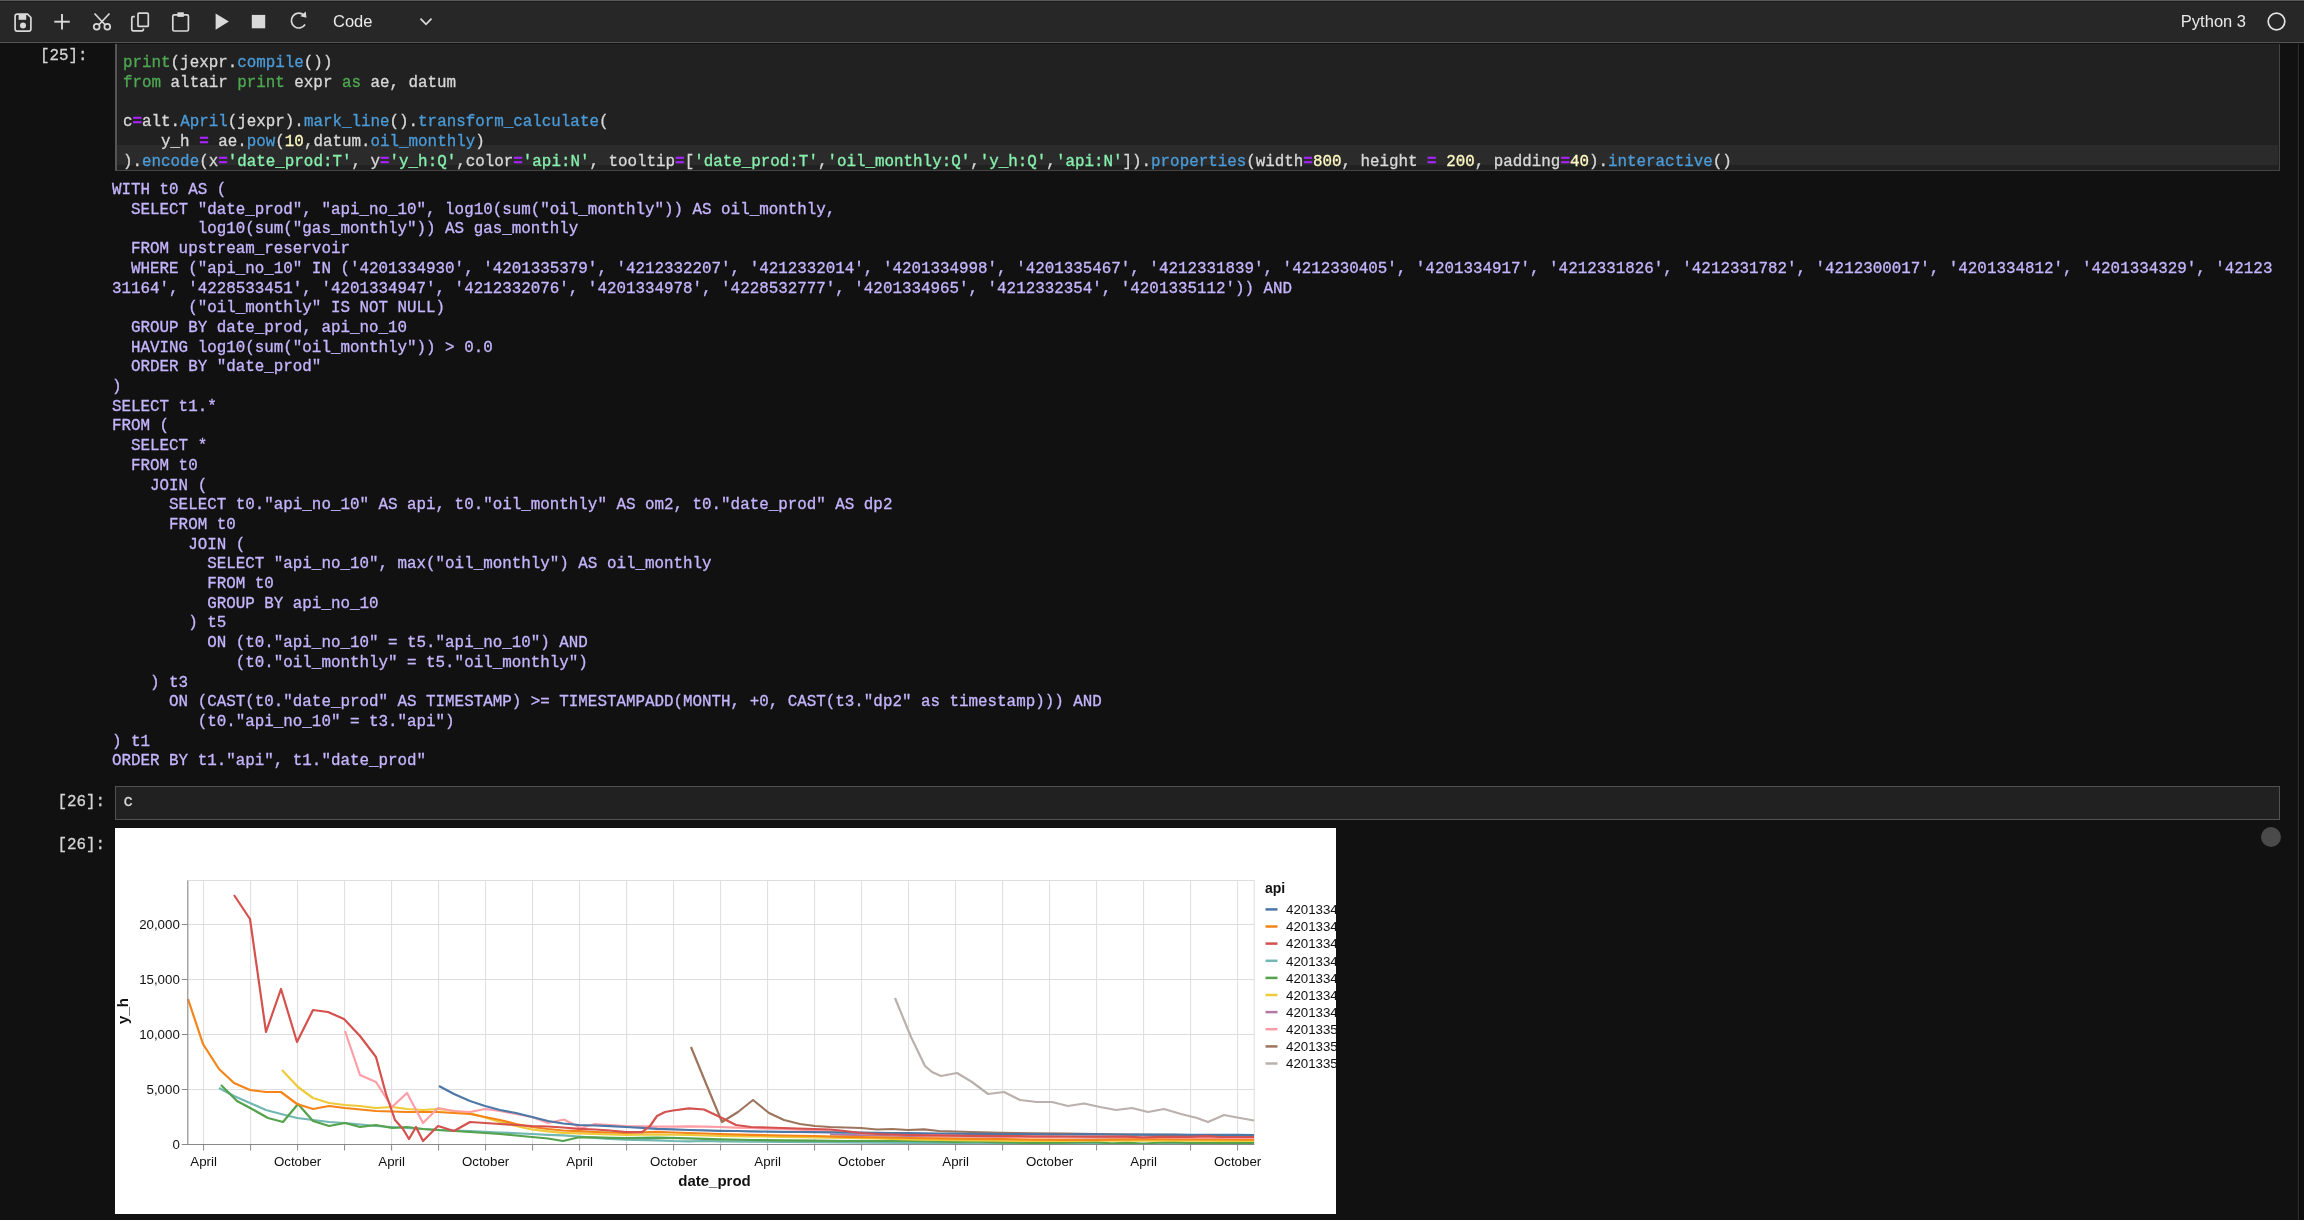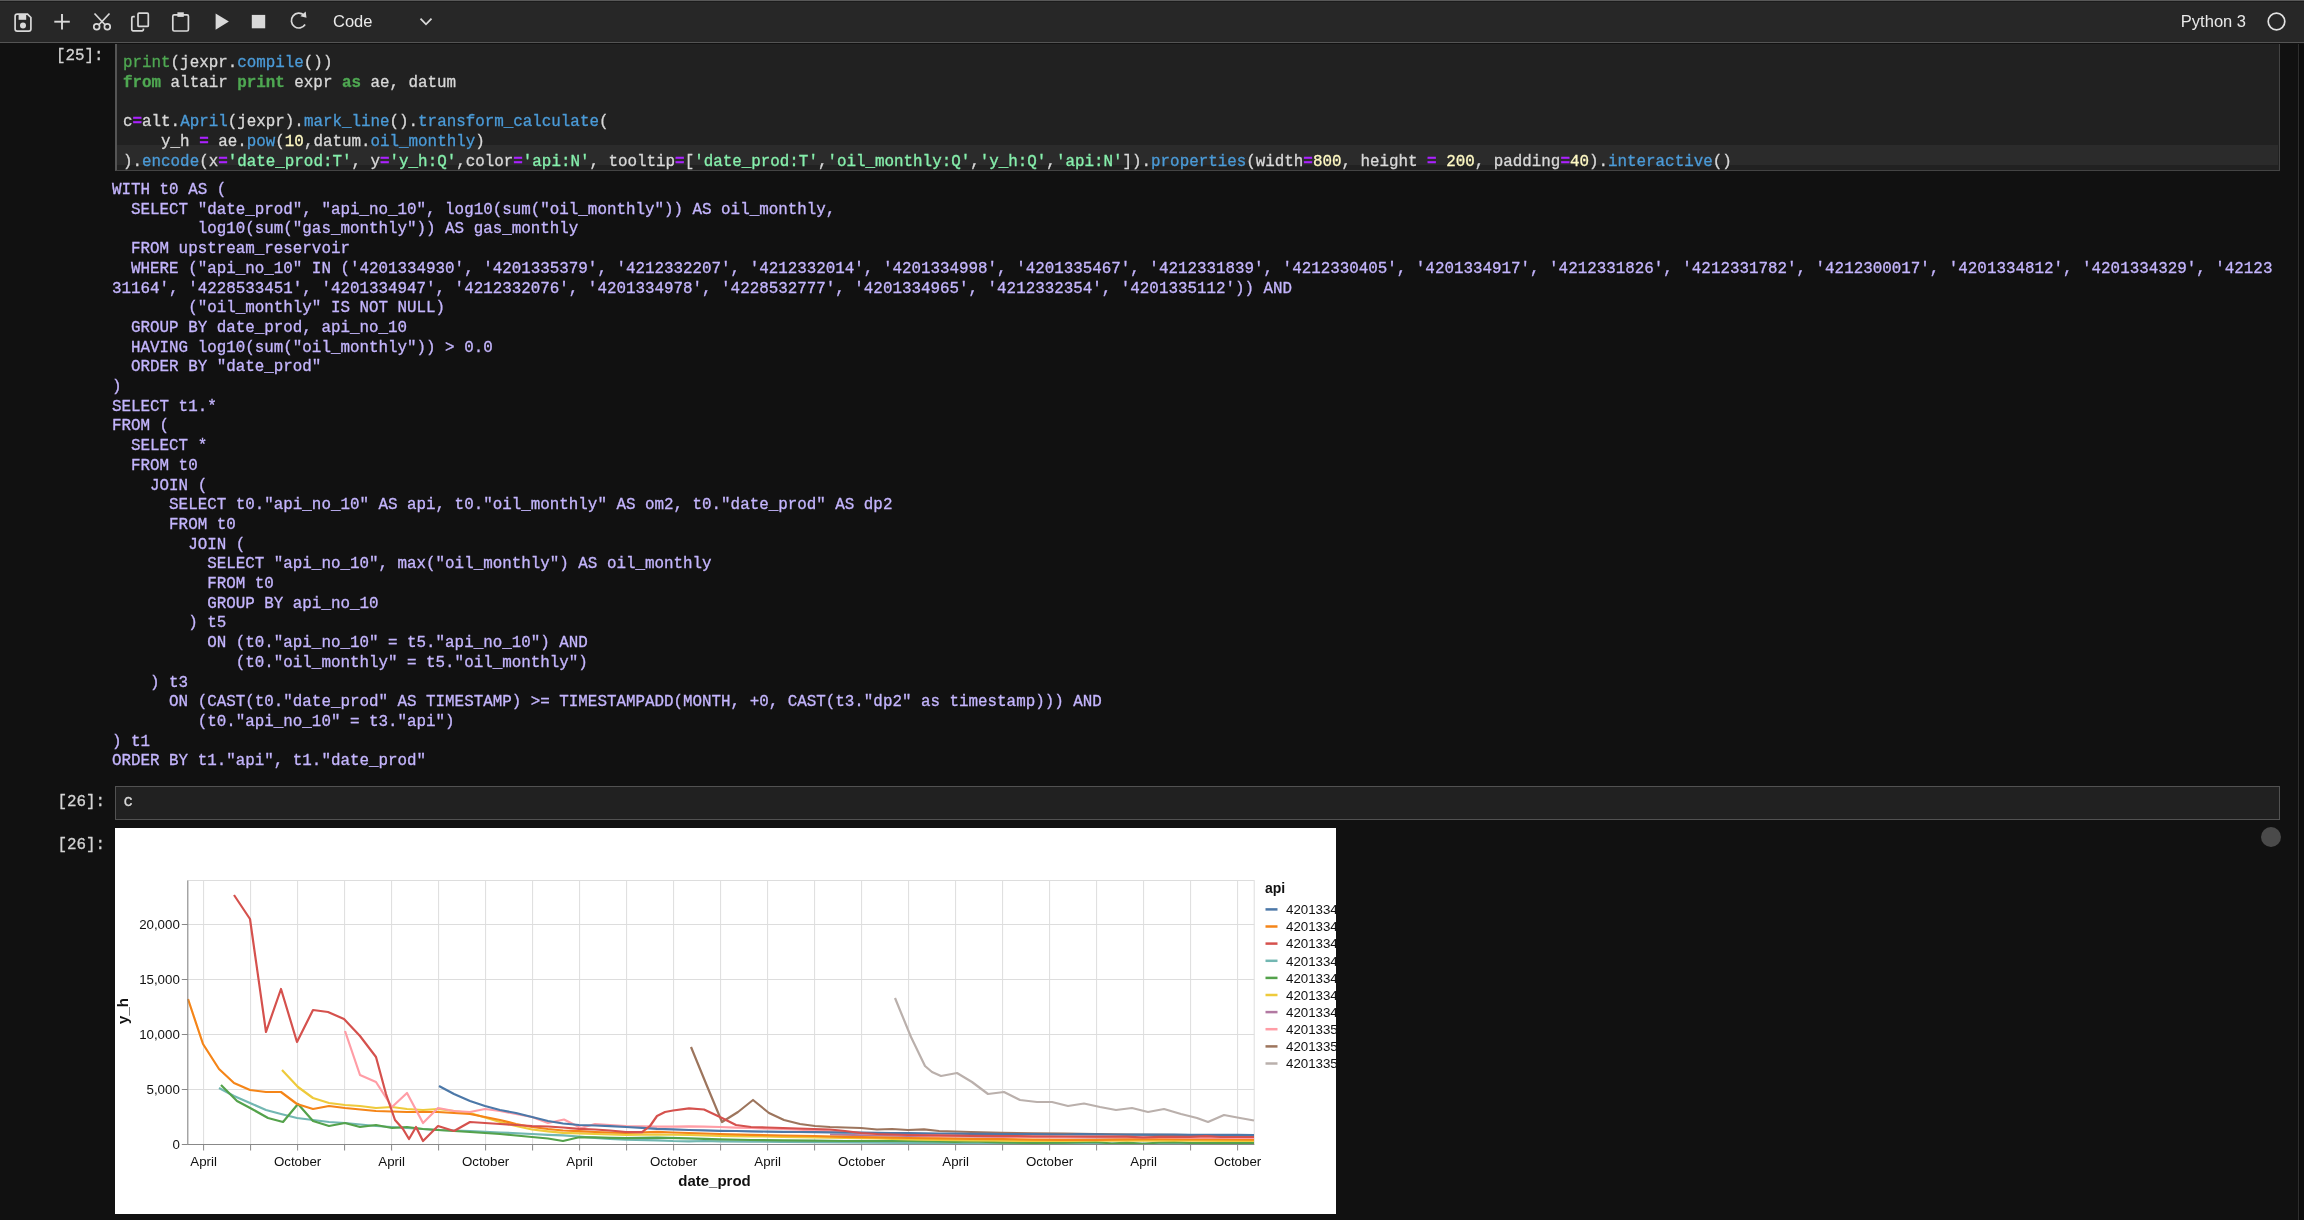--- a/index.html
+++ b/index.html
@@ -1,18 +1,18 @@
 <!DOCTYPE html>
 <html><head><meta charset="utf-8"><style>
 *{margin:0;padding:0;box-sizing:border-box}
 html,body{width:2304px;height:1220px;background:#111;overflow:hidden}
 body{position:relative;font-family:"Liberation Sans",sans-serif}
 .mono{font-family:"Liberation Mono",monospace;font-size:15.87px;line-height:19.7px;white-space:pre;letter-spacing:0;-webkit-text-stroke:0.3px}
 .abs{position:absolute}
-.kw{color:#4fa852;font-weight:bold}
+.kw{color:#4fa852;font-weight:normal}
 .bu{color:#4fa852}
 .pr{color:#4b9bd8}
 .op{color:#aa22ff;font-weight:bold}
 .st{color:#86efac}
 .nu{color:#fef9c3}
 </style></head>
 <body>
 <div class="abs" style="left:0;top:0;width:2304px;height:1px;background:#585858"></div>
 <div class="abs" style="left:0;top:1px;width:2304px;height:1px;background:#1c1c1c"></div>
 <div class="abs" style="left:0;top:2px;width:2304px;height:41px;background:#272727;border-bottom:1px solid #545454"></div>
@@ -35,21 +35,21 @@
 <path d="M303.9 15.2 A7.4 7.4 0 1 0 305.1 24.5" stroke="#d9d9d9" fill="none" stroke-width="1.7"></path>
 <path d="M305.7 11.5 L306.5 17.7 L300.4 16.2 Z" fill="#d9d9d9"></path>
 <text x="333" y="27.2" font-family="Liberation Sans,sans-serif" font-size="16.5px" fill="#eaeaea">Code</text>
 <path d="M420.5 18.6 L426 24.3 L431.5 18.6" stroke="#d9d9d9" fill="none" stroke-width="1.8"></path>
 <text x="2246" y="27.2" text-anchor="end" font-family="Liberation Sans,sans-serif" font-size="16.5px" fill="#eaeaea">Python 3</text>
 <circle cx="2276.5" cy="21.5" r="8.3" stroke="#e2e2e2" fill="none" stroke-width="1.7"></circle>
 </svg>
 
 <div class="abs" style="left:115px;top:44px;width:2165px;height:127px;background:#212121;border:1px solid #444;border-top:none;border-left:2px solid #555"></div>
 <div class="abs" style="left:117px;top:145.2px;width:2161px;height:19.7px;background:#2b2b2b"></div>
-<div class="abs mono" style="left:56px;top:46.7px;color:#d4d4d4">[25]:</div>
+<div class="abs mono" style="left:40px;top:46.7px;color:#d4d4d4">[25]:</div>
 <pre class="abs mono" style="left:123px;top:54px;color:#d8d8d8"><span class="bu">print</span>(jexpr.<span class="pr">compile</span>())
 <span class="kw">from</span> altair <span class="kw">print</span> expr <span class="kw">as</span> ae, datum
 
 c<span class="op">=</span>alt.<span class="pr">April</span>(jexpr).<span class="pr">mark_line</span>().<span class="pr">transform_calculate</span>(
     y_h <span class="op">=</span> ae.<span class="pr">pow</span>(<span class="nu">10</span>,datum.<span class="pr">oil_monthly</span>)
 ).<span class="pr">encode</span>(x<span class="op">=</span><span class="st">'date_prod:T'</span>, y<span class="op">=</span><span class="st">'y_h:Q'</span>,color<span class="op">=</span><span class="st">'api:N'</span>, tooltip<span class="op">=</span>[<span class="st">'date_prod:T'</span>,<span class="st">'oil_monthly:Q'</span>,<span class="st">'y_h:Q'</span>,<span class="st">'api:N'</span>]).<span class="pr">properties</span>(width<span class="op">=</span><span class="nu">800</span>, height <span class="op">=</span> <span class="nu">200</span>, padding<span class="op">=</span><span class="nu">40</span>).<span class="pr">interactive</span>()</pre>
 
 <pre class="abs mono" style="left:112px;top:181px;color:#c4b5fd">WITH t0 AS (
   SELECT "date_prod", "api_no_10", log10(sum("oil_monthly")) AS oil_monthly,
          log10(sum("gas_monthly")) AS gas_monthly

